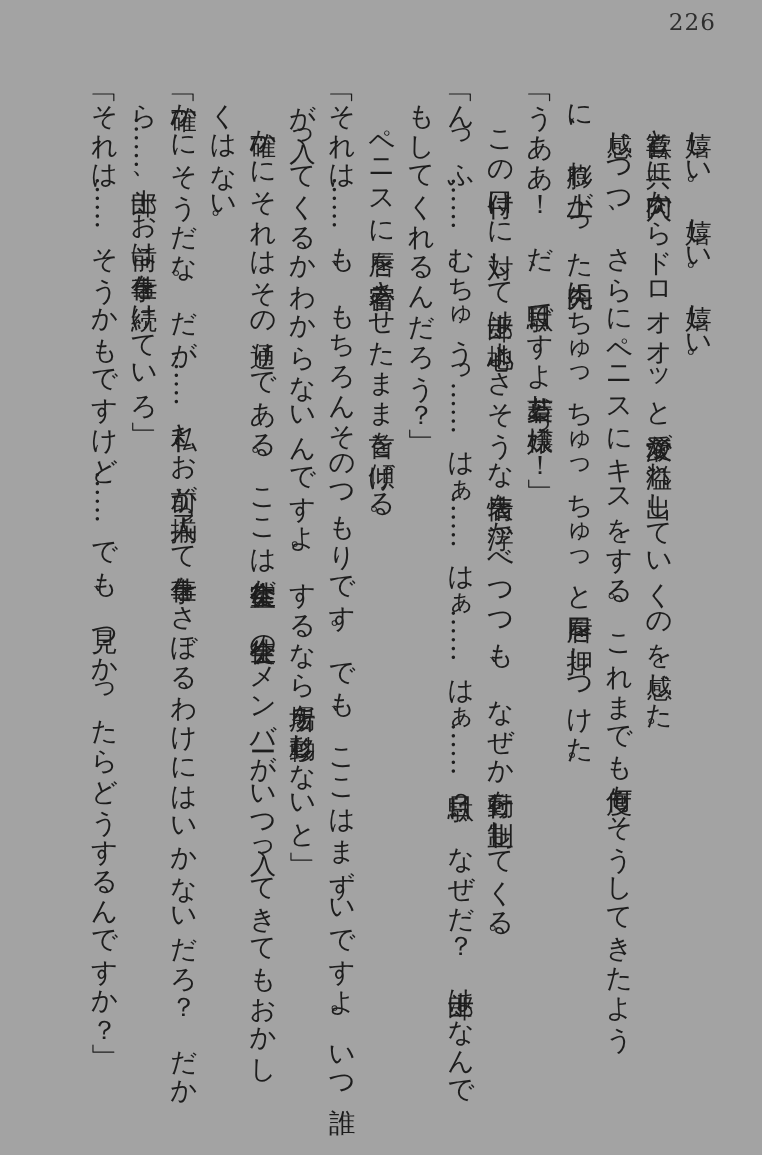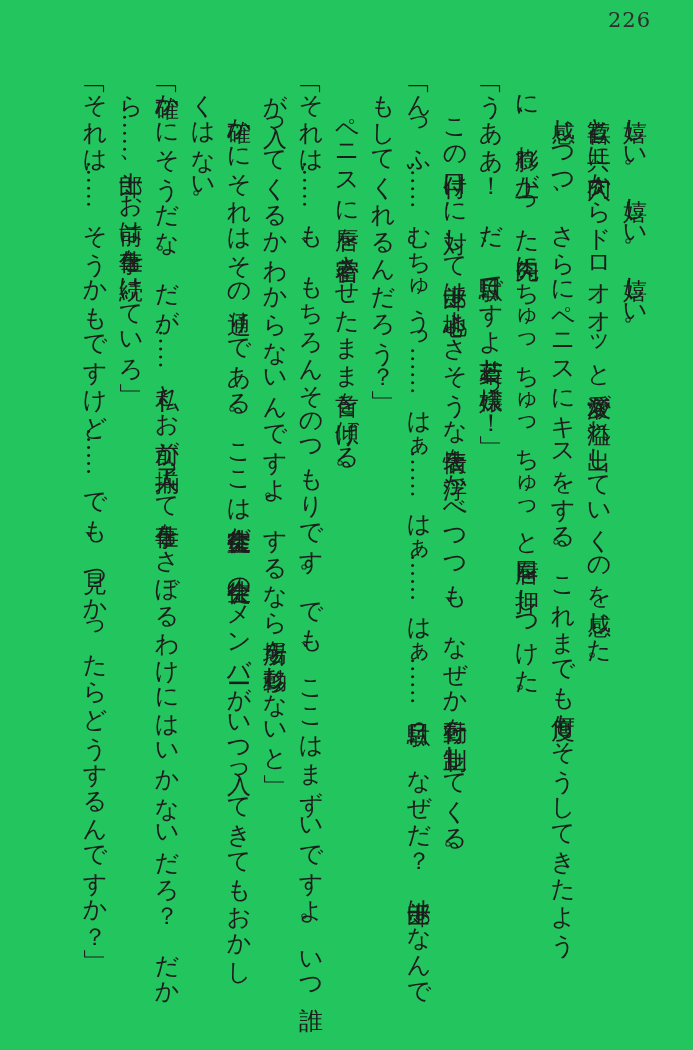--- a/index.html
+++ b/index.html
@@ -6,21 +6,21 @@
     margin: 0;
     padding: 0;
     width: 693px;
     height: 1050px;
     background: #fbfbf8;
   }
   .page {
     position: relative;
     width: 693px;
     height: 1050px;
-    background: #22c55e;
+    background: #a3a3a3;
     overflow: hidden;
     font-family: "DejaVu Serif", "Liberation Serif", serif;
   }
   .page-number {
     position: absolute;
     top: 8px;
     right: 42px;
     font-size: 21px;
     color: #2e2e2e;
     letter-spacing: 1px;

